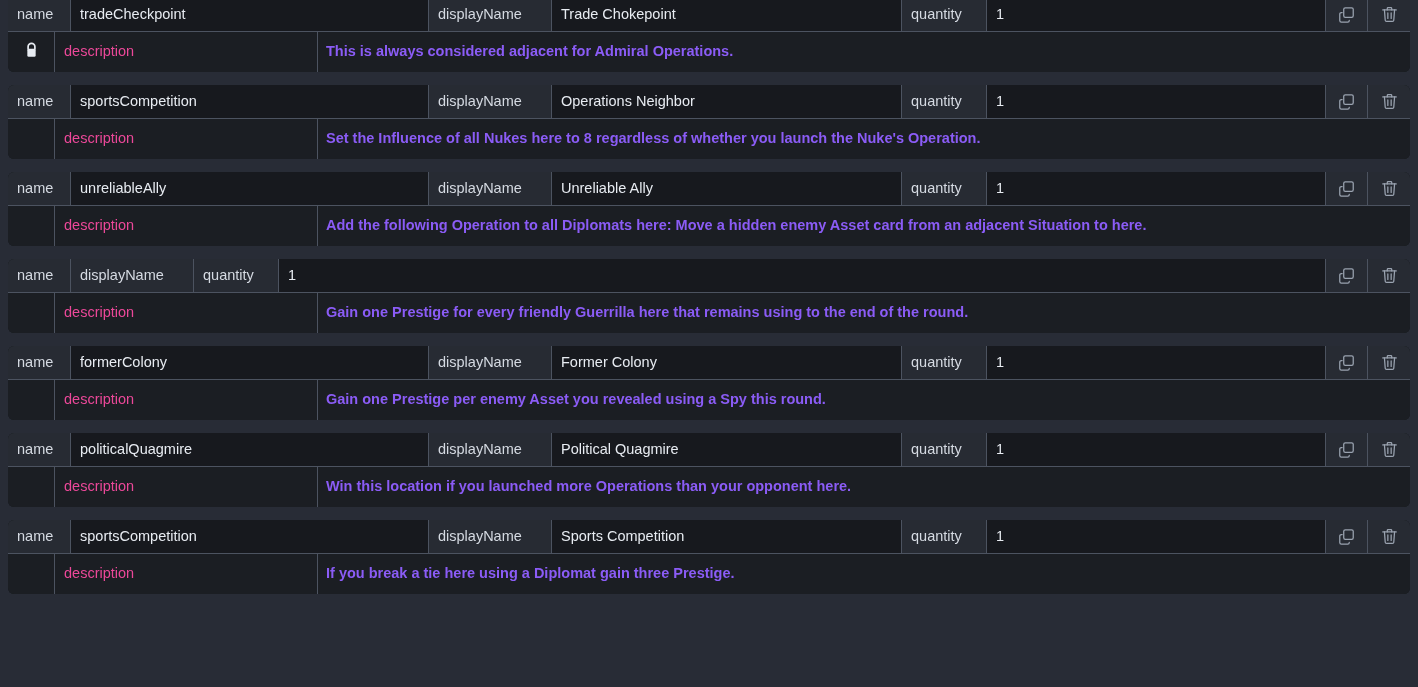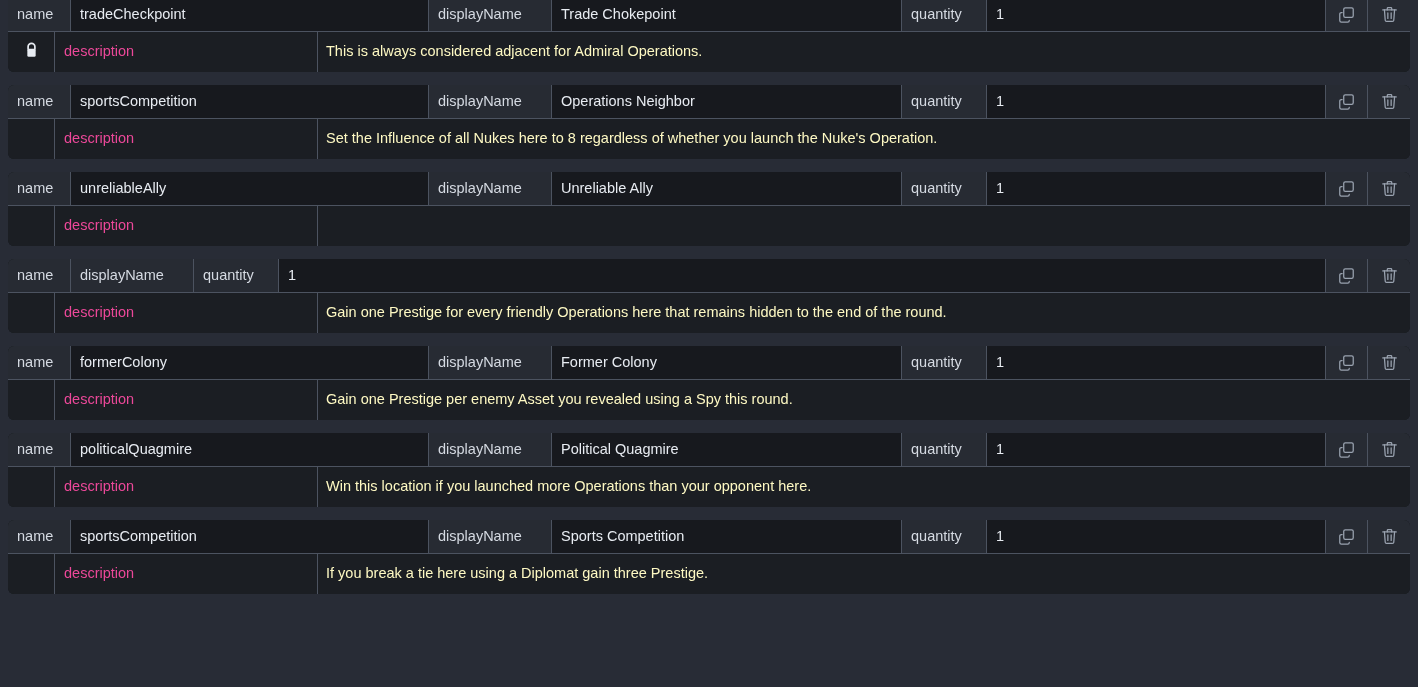--- a/index.html
+++ b/index.html
@@ -113,27 +113,28 @@
     color: #ec4899;
     font-size: 14.5px;
     line-height: 39px;
     padding: 0 9px;
     border-right: 1px solid #4c5360;
   }
 
   .desc-value-cell {
     flex: 1 1 auto;
     background: #1b1e23;
-    color: #fef9c3;
+    color: #8b5cf6;
     font-size: 14.5px;
     line-height: 39px;
     padding: 0 8px;
     white-space: nowrap;
     overflow: hidden;
     text-overflow: ellipsis;
+    font-weight: bold;
   }
 
   .lock-hidden { visibility: hidden; }
 </style>
 </head>
 <body>
 
 <div id="app">
   <div class="entry-card first">
 
@@ -276,69 +277,70 @@
     <div class="desc-row">
       <div class="desc-lock-cell">
         <span class="lock-glyph lock-hidden">
           <svg width="17" height="19" viewBox="0 0 20 22" fill="none">
             <path d="M6 9V6.6a4 4 0 0 1 8 0V9" stroke="#e8ecf2" stroke-width="2" stroke-linecap="round"></path>
             <rect x="5.1" y="9" width="9.8" height="9.4" rx="1.6" fill="#e8ecf2"></rect>
           </svg>
         </span>
       </div>
       <div class="desc-label-cell">description</div>
-    </div>
-
-  </div>
-
-  <div class="entry-card">
-
-    <div class="main-row">
-
-      <div class="cell-label cell-name-label">name</div>
-
-      <div class="cell-label cell-dn-label">displayName</div>
-
-      <div class="cell-label cell-qty-label">quantity</div>
-      <div class="cell-value cell-qty-value">1</div>
-
-      <div class="action-btn">
-        <span>
-          <svg width="19" height="19" viewBox="0 0 24 24" fill="none" stroke="#9aa3b0" stroke-width="1.6" stroke-linecap="round" stroke-linejoin="round">
-            <rect x="8.5" y="3.5" width="12" height="12" rx="2"></rect>
-            <path d="M15.5 19.5a2 2 0 0 1-2 2h-8a2 2 0 0 1-2-2v-8a2 2 0 0 1 2-2h1"></path>
-          </svg>
-        </span>
-      </div>
-
-      <div class="action-btn">
-        <span>
-          <svg width="19" height="19" viewBox="0 0 24 24" fill="none" stroke="#9aa3b0" stroke-width="1.6" stroke-linecap="round" stroke-linejoin="round">
-            <path d="M3.5 6.2h17"></path>
-            <path d="M9.2 6.2V4.4a1 1 0 0 1 1-1h3.6a1 1 0 0 1 1 1v1.8"></path>
-            <path d="M5.6 6.2l1 13.1a1.6 1.6 0 0 0 1.6 1.5h7.6a1.6 1.6 0 0 0 1.6-1.5l1-13.1"></path>
-            <path d="M9.9 10v7"></path>
-            <path d="M14.1 10v7"></path>
-          </svg>
-        </span>
-      </div>
-
-    </div>
-
-    <div class="desc-row">
-      <div class="desc-lock-cell">
-        <span class="lock-glyph lock-hidden">
-          <svg width="17" height="19" viewBox="0 0 20 22" fill="none">
-            <path d="M6 9V6.6a4 4 0 0 1 8 0V9" stroke="#e8ecf2" stroke-width="2" stroke-linecap="round"></path>
-            <rect x="5.1" y="9" width="9.8" height="9.4" rx="1.6" fill="#e8ecf2"></rect>
-          </svg>
-        </span>
-      </div>
-      <div class="desc-label-cell">description</div>
-      <div class="desc-value-cell">Gain one Prestige for every friendly Operations here that remains hidden to the end of the round.</div>
+      <div class="desc-value-cell">Add the following Operation to all Diplomats here: Move a hidden enemy Asset card from an adjacent Situation to here.</div>
+    </div>
+
+  </div>
+
+  <div class="entry-card">
+
+    <div class="main-row">
+
+      <div class="cell-label cell-name-label">name</div>
+
+      <div class="cell-label cell-dn-label">displayName</div>
+
+      <div class="cell-label cell-qty-label">quantity</div>
+      <div class="cell-value cell-qty-value">1</div>
+
+      <div class="action-btn">
+        <span>
+          <svg width="19" height="19" viewBox="0 0 24 24" fill="none" stroke="#9aa3b0" stroke-width="1.6" stroke-linecap="round" stroke-linejoin="round">
+            <rect x="8.5" y="3.5" width="12" height="12" rx="2"></rect>
+            <path d="M15.5 19.5a2 2 0 0 1-2 2h-8a2 2 0 0 1-2-2v-8a2 2 0 0 1 2-2h1"></path>
+          </svg>
+        </span>
+      </div>
+
+      <div class="action-btn">
+        <span>
+          <svg width="19" height="19" viewBox="0 0 24 24" fill="none" stroke="#9aa3b0" stroke-width="1.6" stroke-linecap="round" stroke-linejoin="round">
+            <path d="M3.5 6.2h17"></path>
+            <path d="M9.2 6.2V4.4a1 1 0 0 1 1-1h3.6a1 1 0 0 1 1 1v1.8"></path>
+            <path d="M5.6 6.2l1 13.1a1.6 1.6 0 0 0 1.6 1.5h7.6a1.6 1.6 0 0 0 1.6-1.5l1-13.1"></path>
+            <path d="M9.9 10v7"></path>
+            <path d="M14.1 10v7"></path>
+          </svg>
+        </span>
+      </div>
+
+    </div>
+
+    <div class="desc-row">
+      <div class="desc-lock-cell">
+        <span class="lock-glyph lock-hidden">
+          <svg width="17" height="19" viewBox="0 0 20 22" fill="none">
+            <path d="M6 9V6.6a4 4 0 0 1 8 0V9" stroke="#e8ecf2" stroke-width="2" stroke-linecap="round"></path>
+            <rect x="5.1" y="9" width="9.8" height="9.4" rx="1.6" fill="#e8ecf2"></rect>
+          </svg>
+        </span>
+      </div>
+      <div class="desc-label-cell">description</div>
+      <div class="desc-value-cell">Gain one Prestige for every friendly Guerrilla here that remains using to the end of the round.</div>
     </div>
 
   </div>
 
   <div class="entry-card">
 
     <div class="main-row">
 
       <div class="cell-label cell-name-label">name</div>
       <div class="cell-value cell-name-value">formerColony</div>

